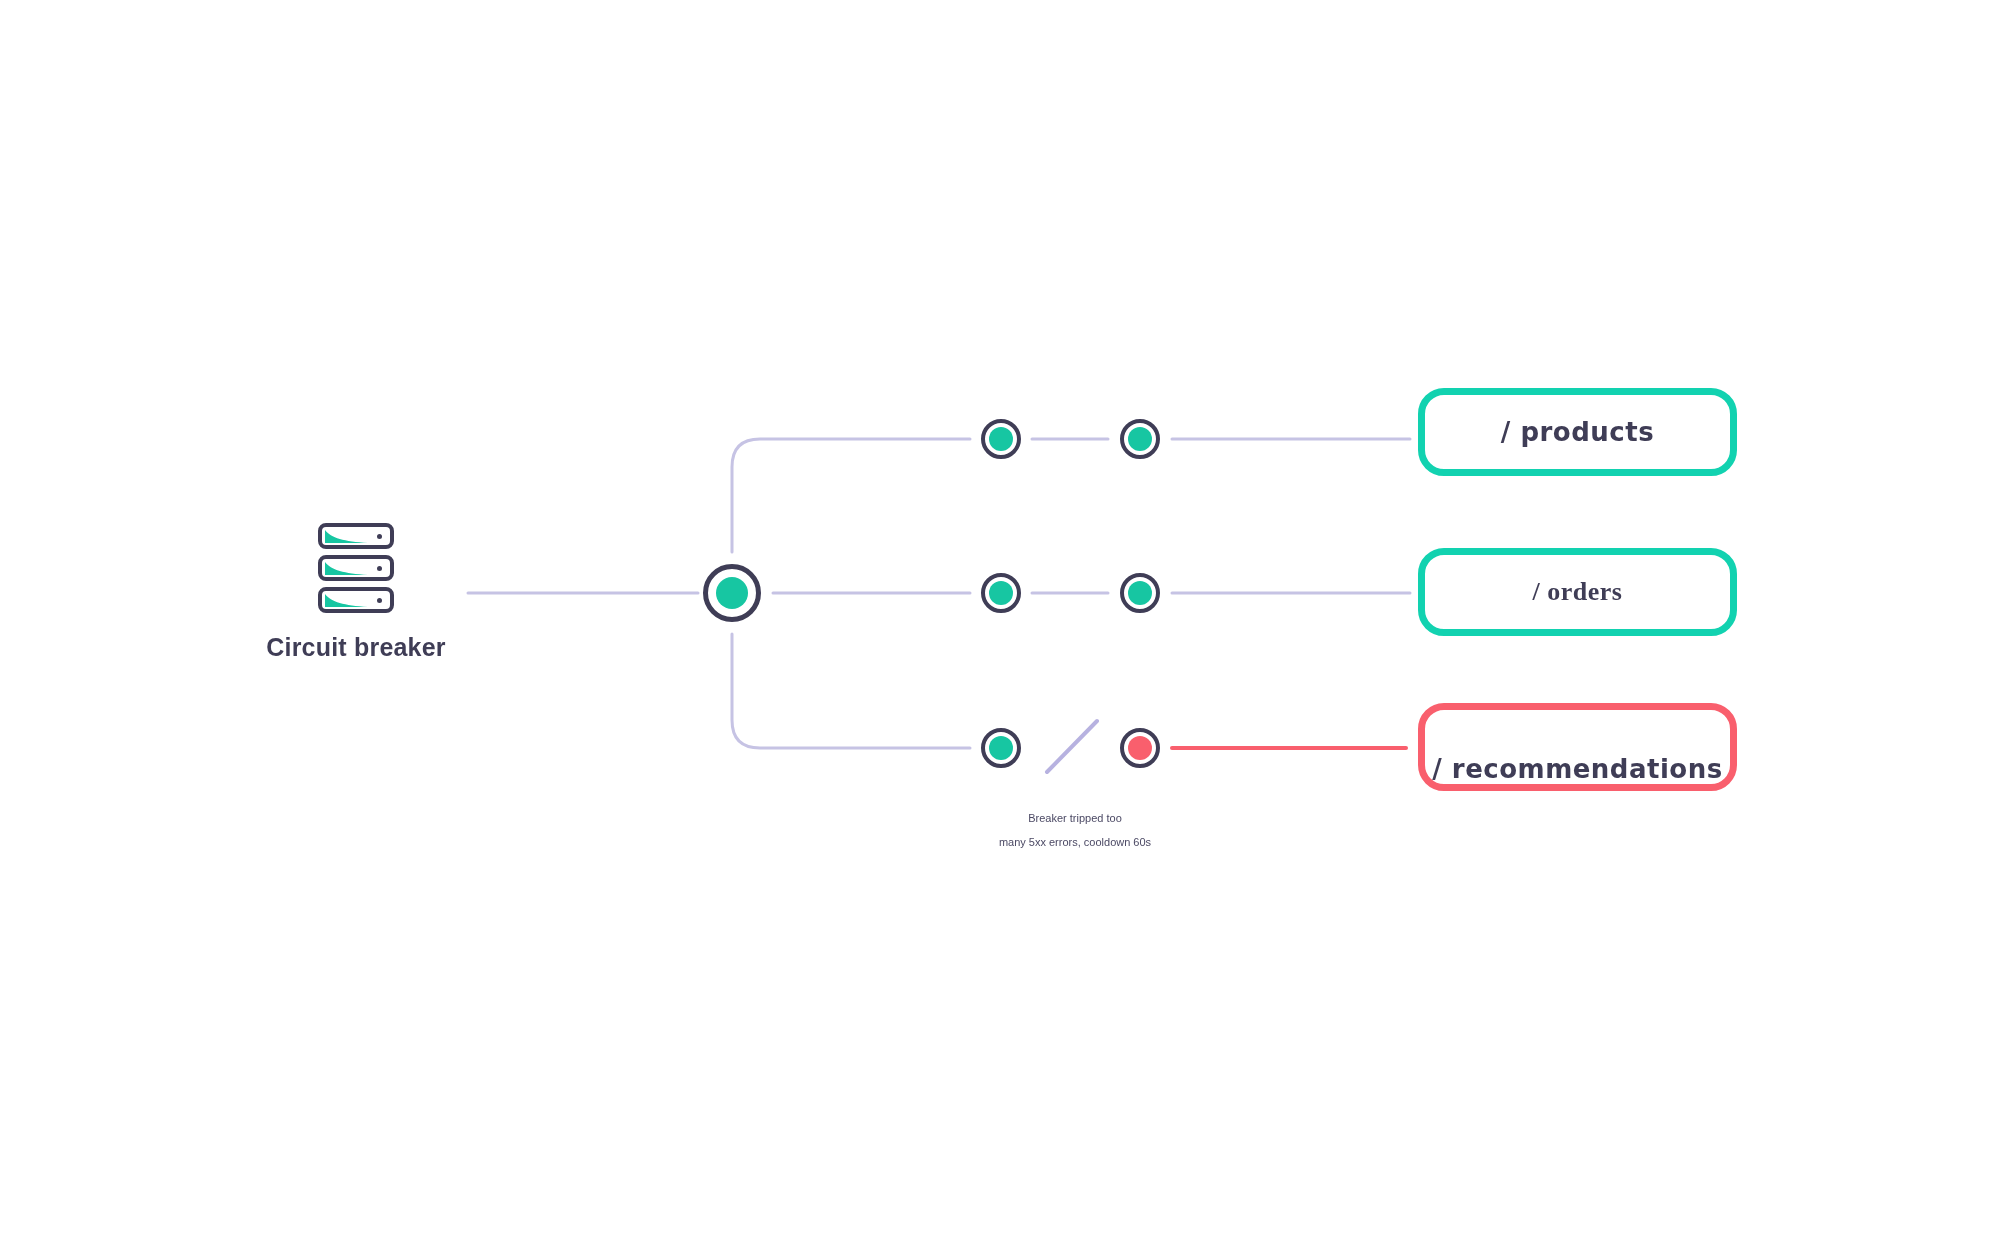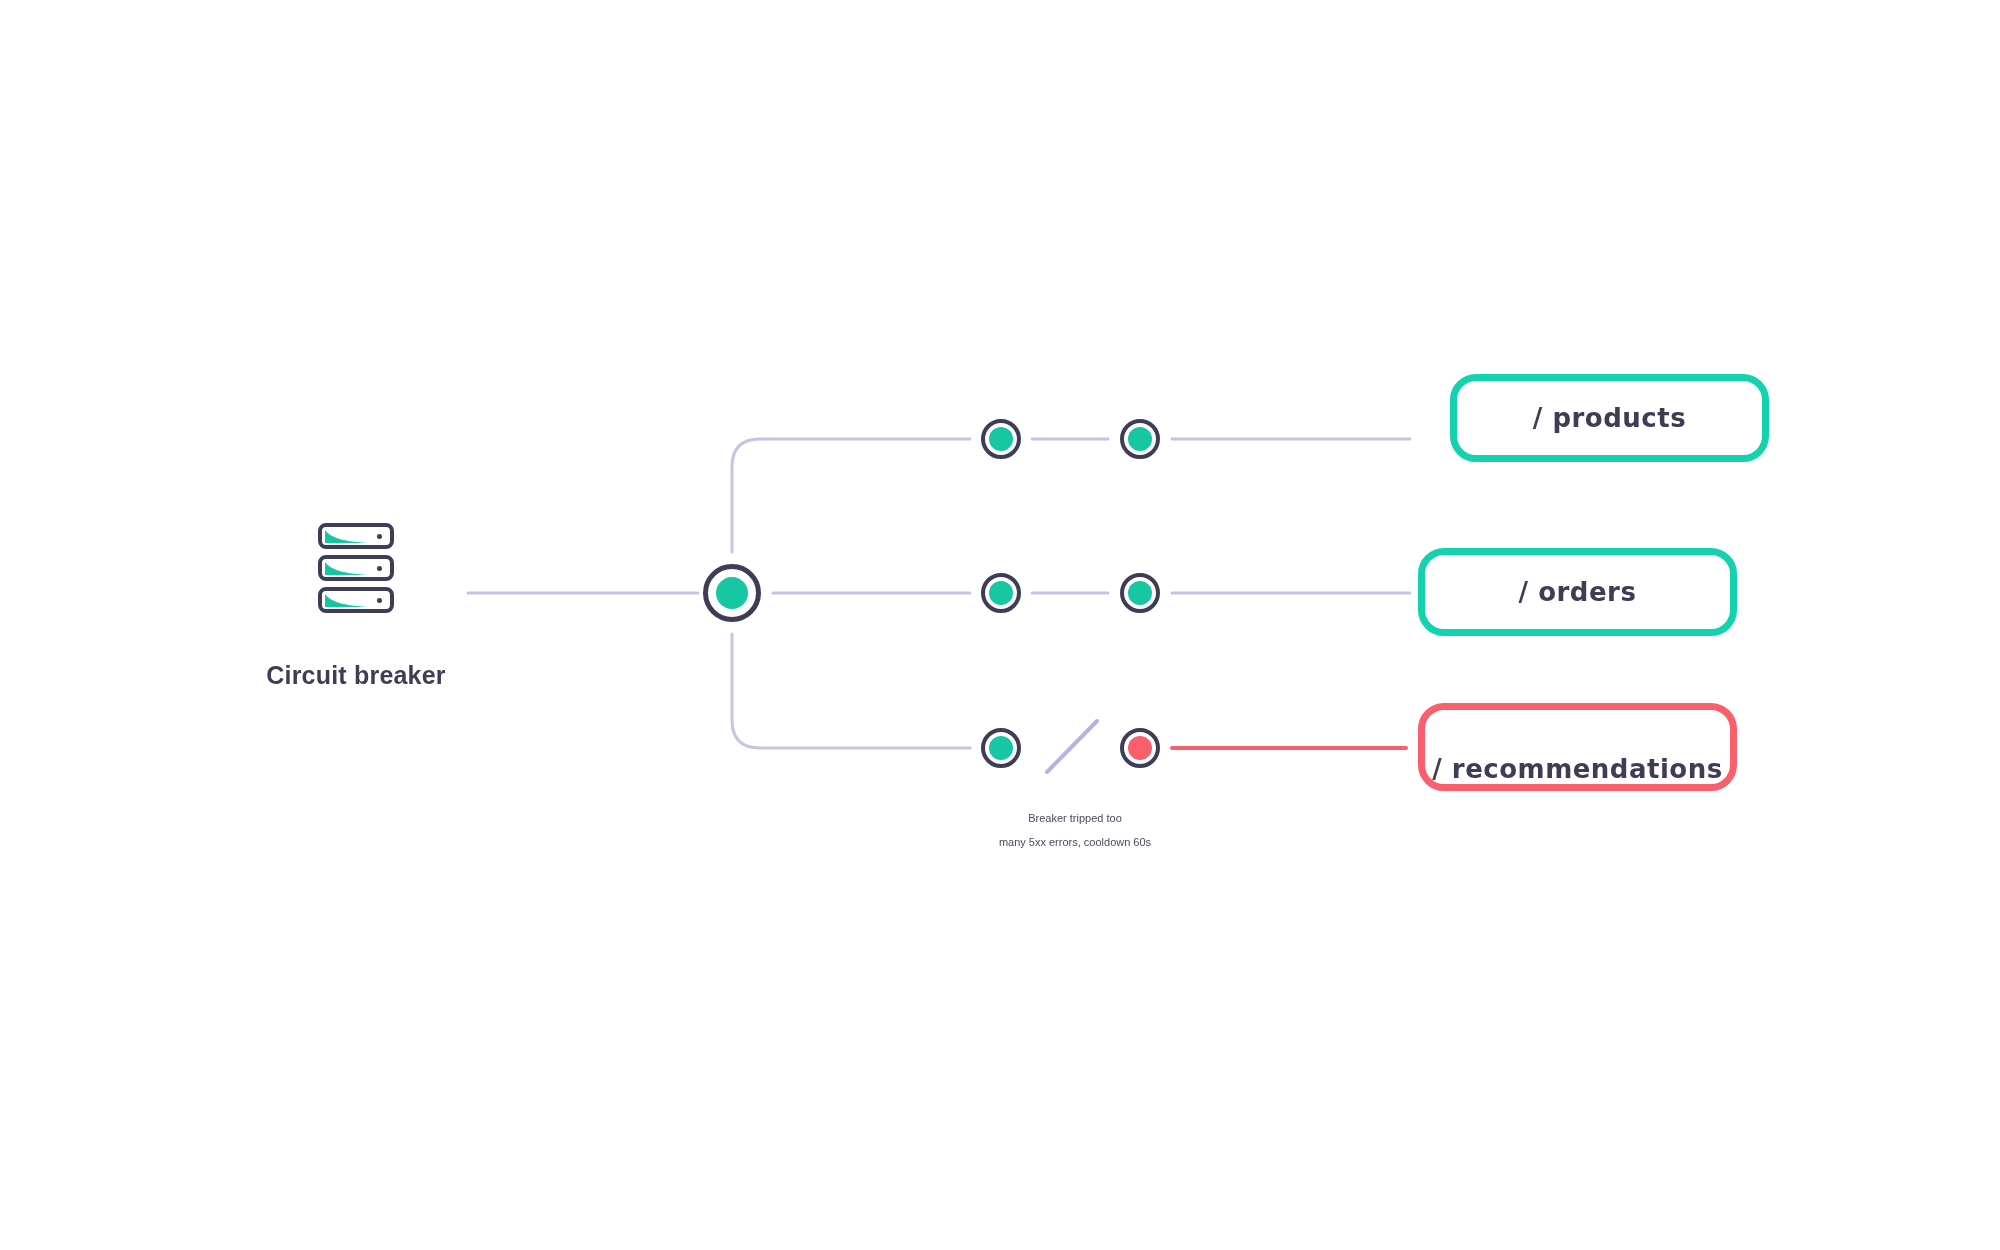--- a/index.html
+++ b/index.html
@@ -28,21 +28,21 @@
     position:relative;width:76px;height:26px;box-sizing:border-box;
     border:4px solid var(--navy);border-radius:8px;background:#fff;margin-bottom:6px;
   }
   .server-row .spark{position:absolute;left:2px;bottom:1px;}
   .server-row .led{
     position:absolute;right:8px;top:50%;width:5px;height:5px;margin-top:-2.5px;
     border-radius:50%;background:var(--navy);
   }
   .source-label{
     position:absolute;left:246px;top:633px;width:220px;text-align:center;
-    font-size:25px;font-weight:700;color:var(--navy);letter-spacing:0.2px;margin-top:28px;
+    font-size:25px;font-weight:700;color:var(--navy);letter-spacing:0.2px;
   }
 
   
   .node{
     position:absolute;box-sizing:border-box;background:#fff;border-radius:50%;
     border:4px solid var(--navy);width:40px;height:40px;
     display:flex;align-items:center;justify-content:center;
   }
   .node .core{width:24px;height:24px;border-radius:50%;background:var(--teal);}
   .node.hub{width:58px;height:58px;border-width:5px;}
@@ -107,31 +107,31 @@
   <div class="node hub" style="left:703px;top:564px;">
     <span class="core"></span>
   </div>
 
   <div class="node" style="left:981px;top:419px;">
     <span class="core"></span>
   </div>
   <div class="node" style="left:1120px;top:419px;">
     <span class="core"></span>
   </div>
-  <div class="endpoint" style="top:374px;margin-left:32px;">
+  <div class="endpoint" style="top:388px;">
     <span>/ products</span>
   </div>
 
   <div class="node" style="left:981px;top:573px;">
     <span class="core"></span>
   </div>
   <div class="node" style="left:1120px;top:573px;">
     <span class="core"></span>
   </div>
-  <div class="endpoint" style="top:548px;">
+  <div class="endpoint" style="top:548px;font-family:Liberation Serif, serif;">
     <span>/ orders</span>
   </div>
 
   <div class="node" style="left:981px;top:728px;">
     <span class="core"></span>
   </div>
   <div class="node open" style="left:1120px;top:728px;">
     <span class="core"></span>
   </div>
   <div class="endpoint open" style="top:703px;align-items:flex-end;">

